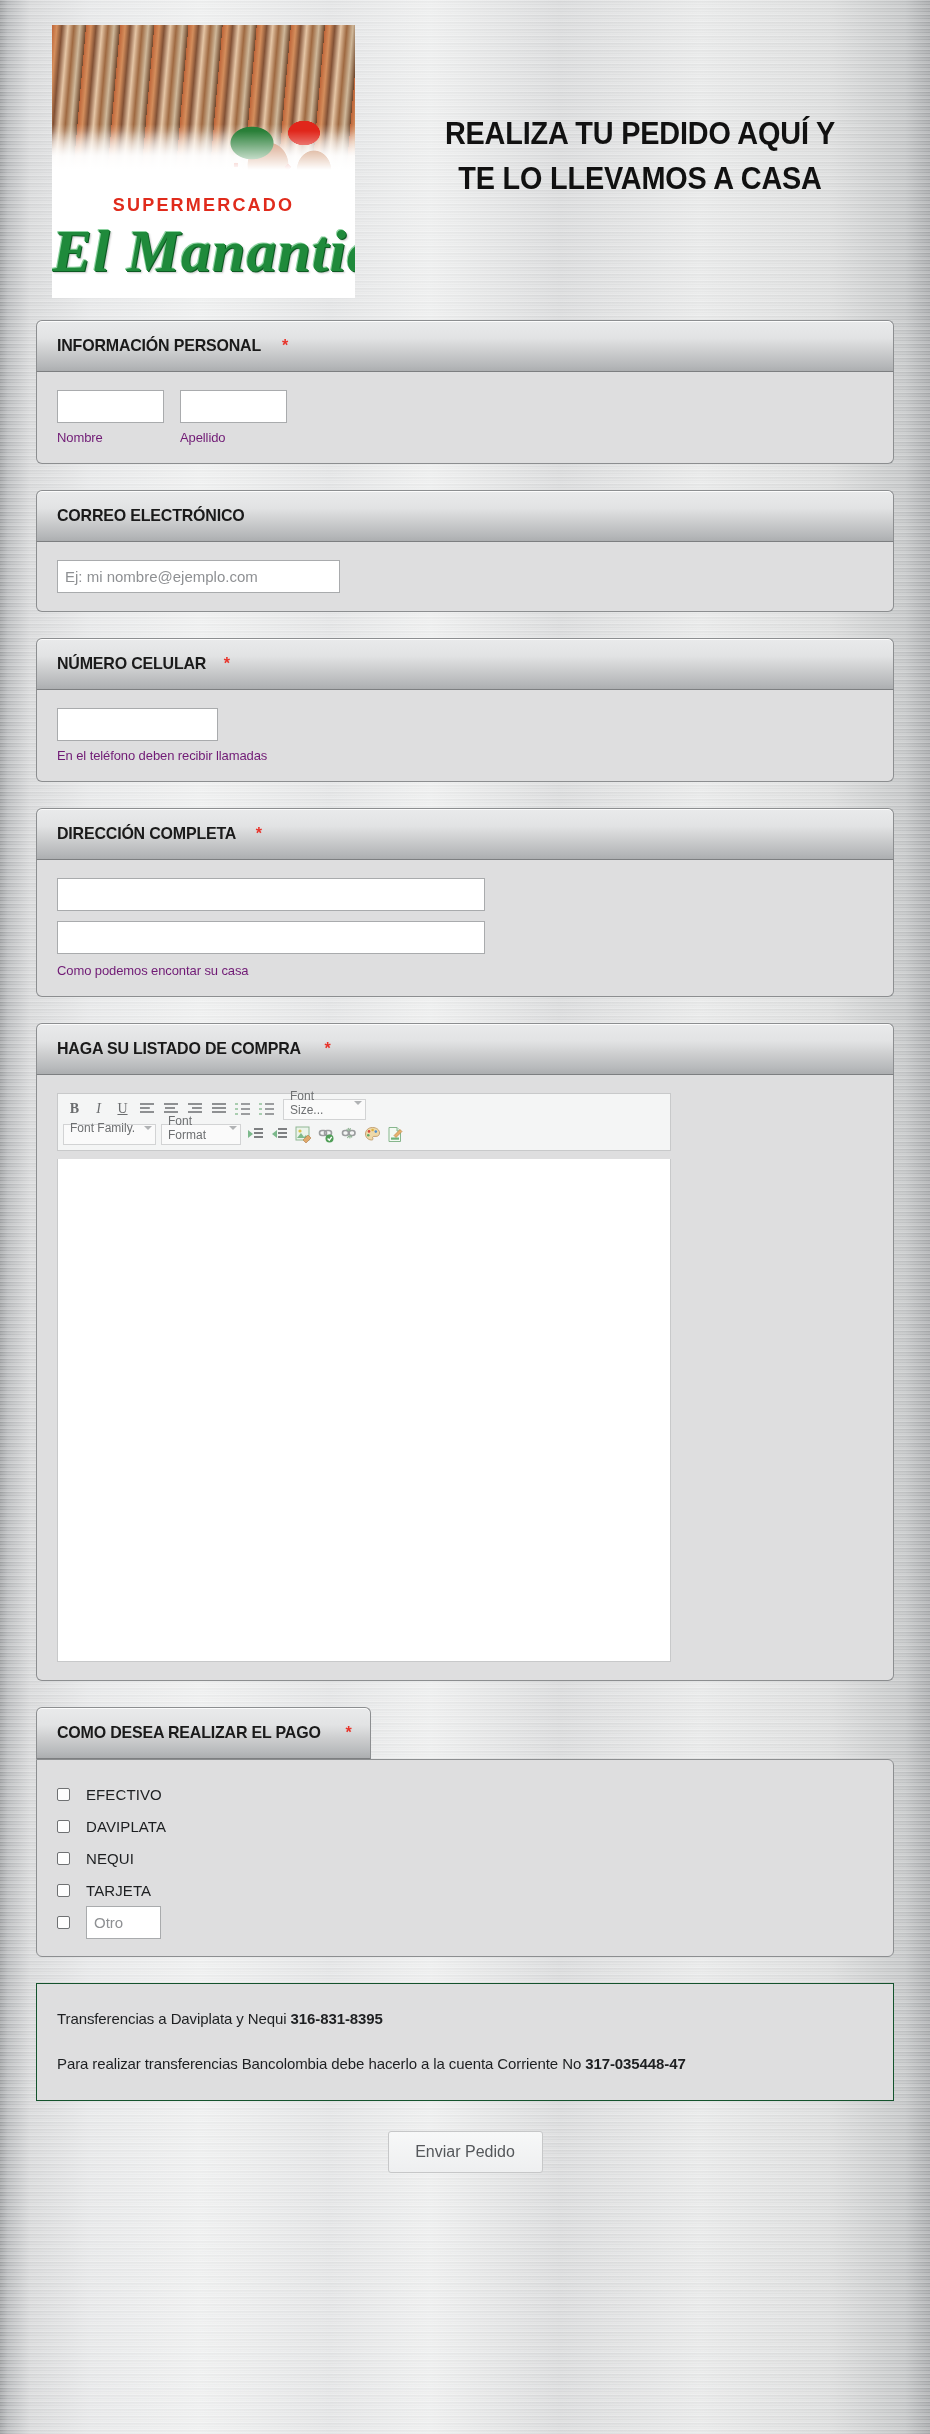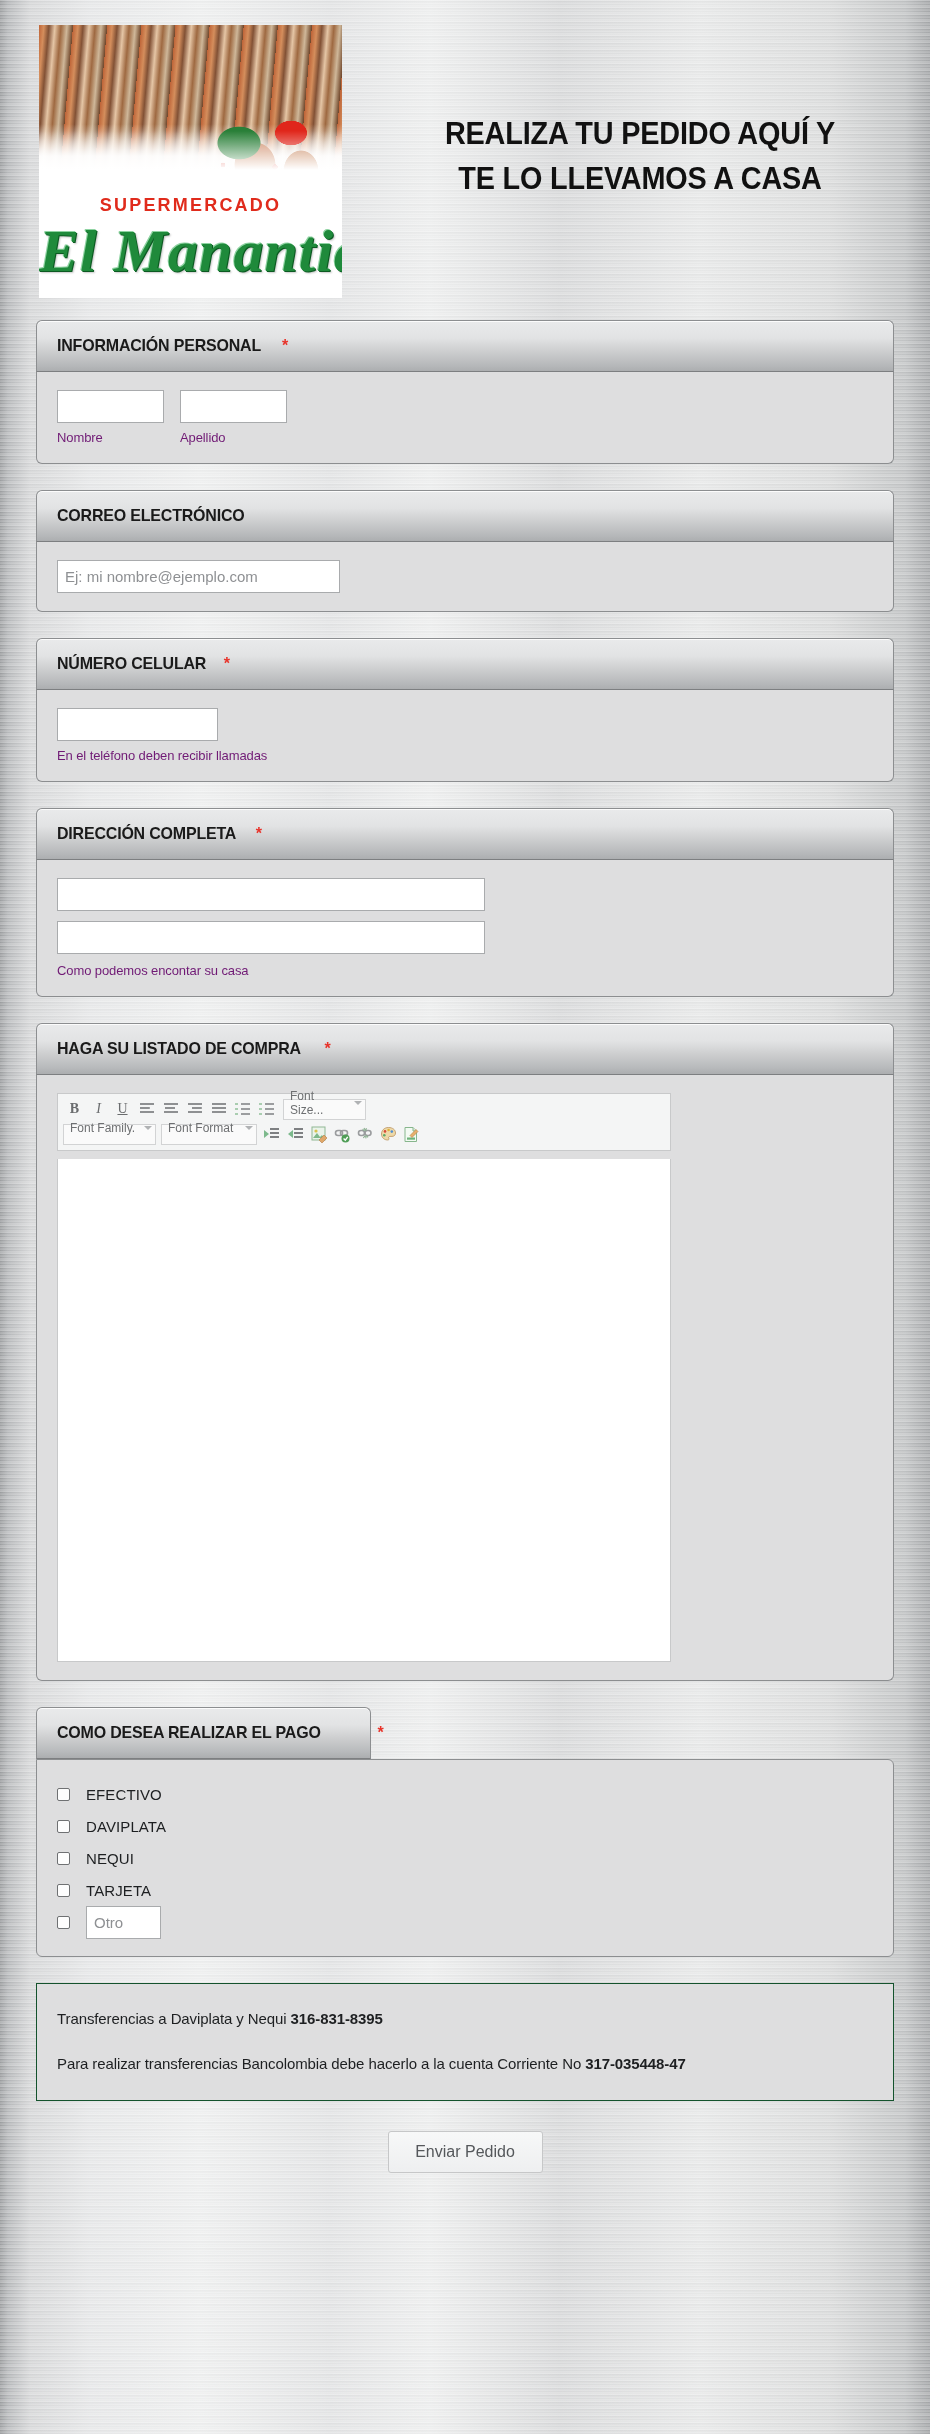--- a/index.html
+++ b/index.html
@@ -38,21 +38,21 @@
 
   
   .header {
     position: relative;
     height: 320px;
     display: flex;
     align-items: flex-start;
   }
   .logo-box {
     position: absolute;
-    left: 39px;
+    left: 52px;
     top: 25px;
     width: 303px;
     height: 273px;
     background: #ffffff;
     overflow: hidden;
   }
   .logo-photo {
     position: absolute;
     left: 0; top: 0;
     width: 303px;
@@ -156,21 +156,20 @@
     border: 1px solid #8c8e90;
     border-bottom: 1px solid #7d7f81;
     border-radius: 6px 6px 0 0;
     background: linear-gradient(to bottom,
       #e9eaeb 0%, #e2e3e4 34%, #cfd0d1 58%, #b7b9bb 88%, #acaeb0 100%);
     box-shadow: inset 0 1px 0 rgba(255,255,255,0.85);
   }
   .sec-head-narrow {
     width: 335px;
     border-radius: 6px 6px 0 0;
-    gap: 32px;
   }
   .sec-head-title {
     font-family: "Liberation Sans", sans-serif;
     font-weight: bold;
     font-size: 17px;
     color: #1a1a1a;
     letter-spacing: -0.2px;
     transform: scaleX(0.94);
     transform-origin: left center;
     white-space: nowrap;
@@ -324,21 +323,21 @@
     justify-content: space-between;
     padding: 0 3px 12px 6px;
     font-family: "Liberation Sans", sans-serif;
     font-size: 12px;
     color: #6d6f71;
     cursor: pointer;
     margin-left: 4px;
   }
   .sel-size { width: 83px; }
   .sel-family { width: 93px; margin-left: 0; }
-  .sel-format { width: 96px; }
+  .sel-format { width: 80px; }
   .caret {
     width: 0; height: 0;
     border-left: 4px solid transparent;
     border-right: 4px solid transparent;
     border-top: 4px solid #b0b2b4;
     margin-left: 4px;
   }
   .tb-indent {
     display: inline-block;
     width: 15px; height: 12px;

